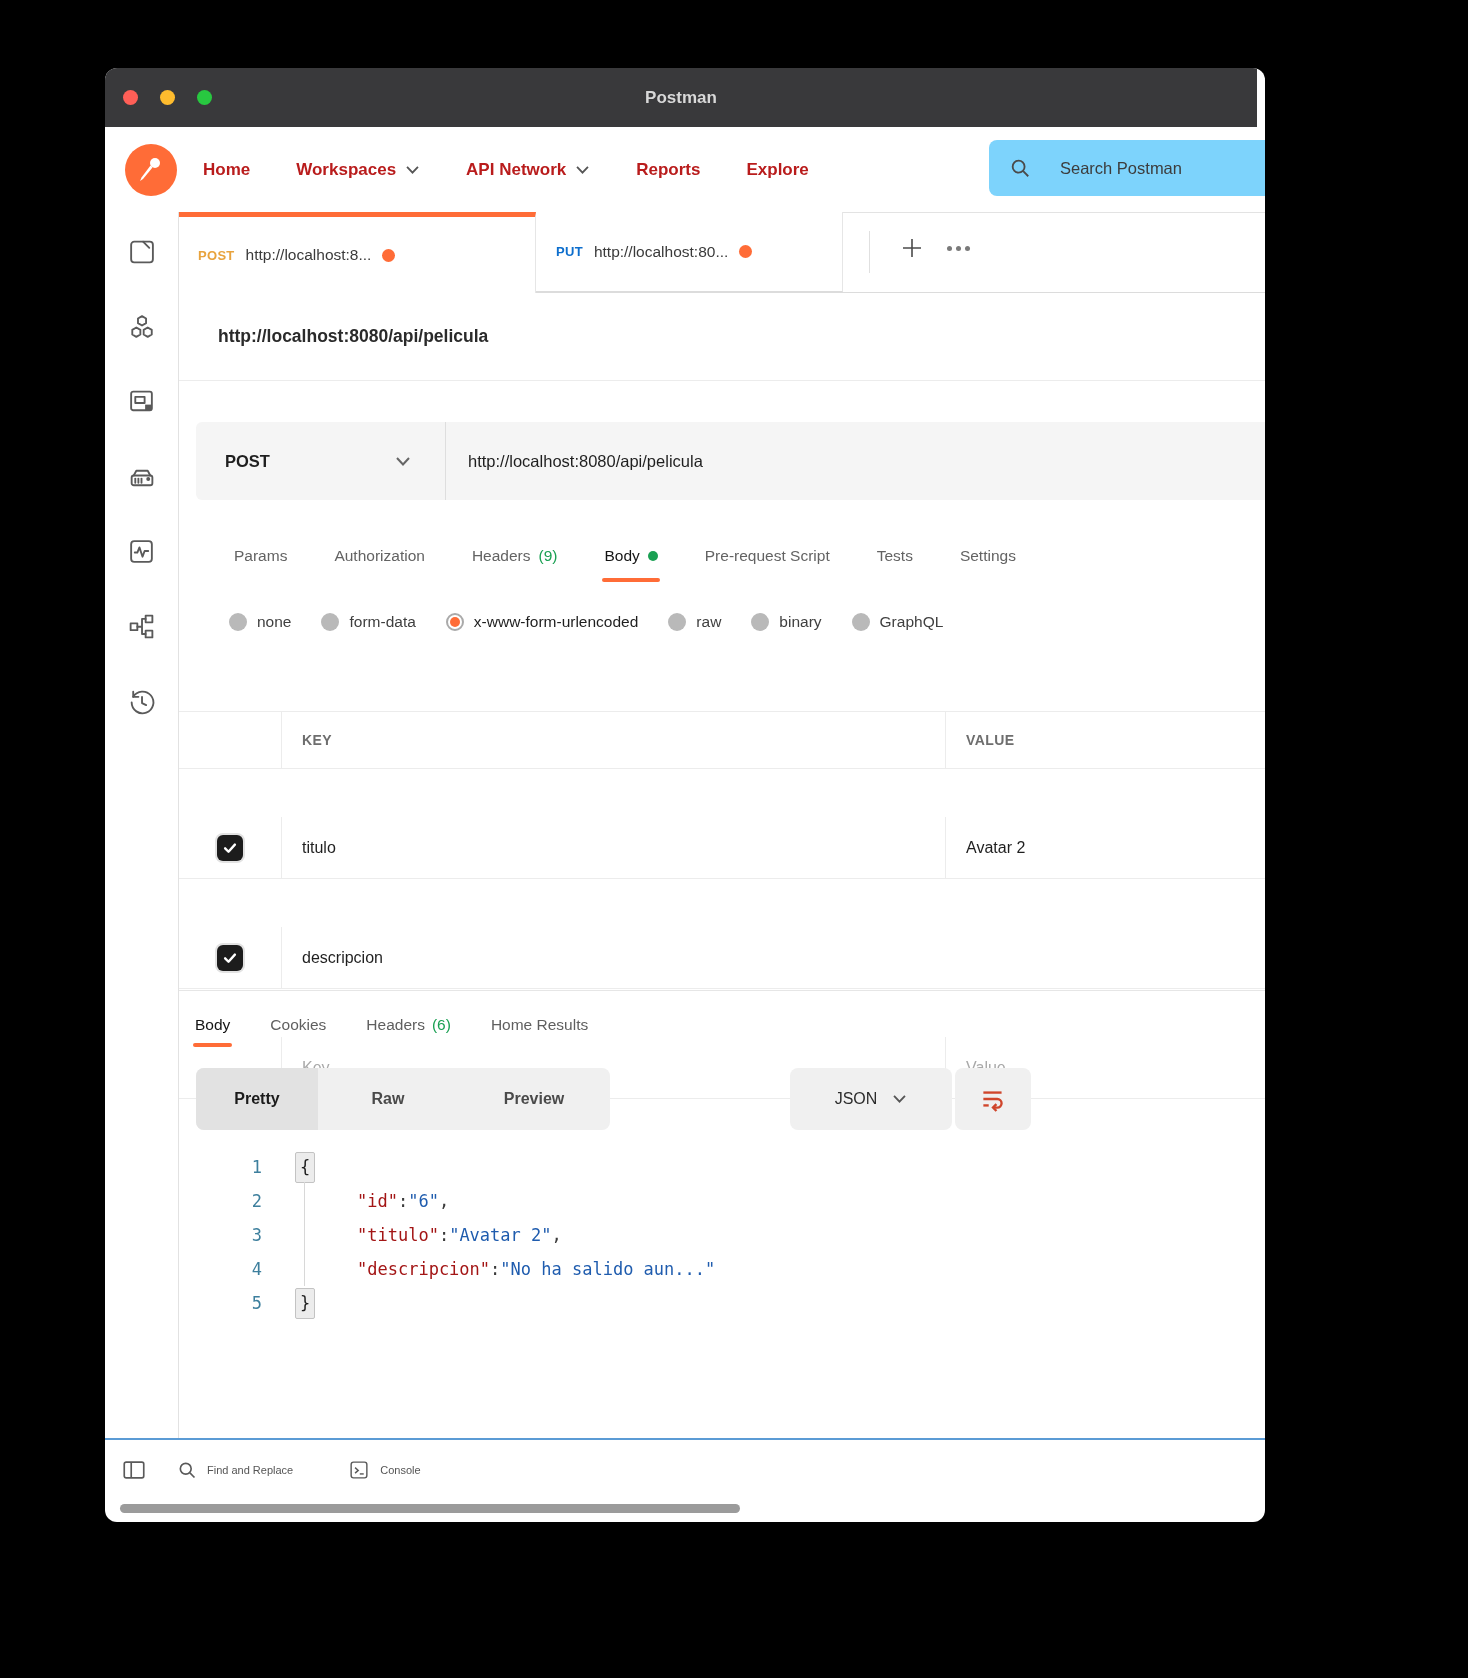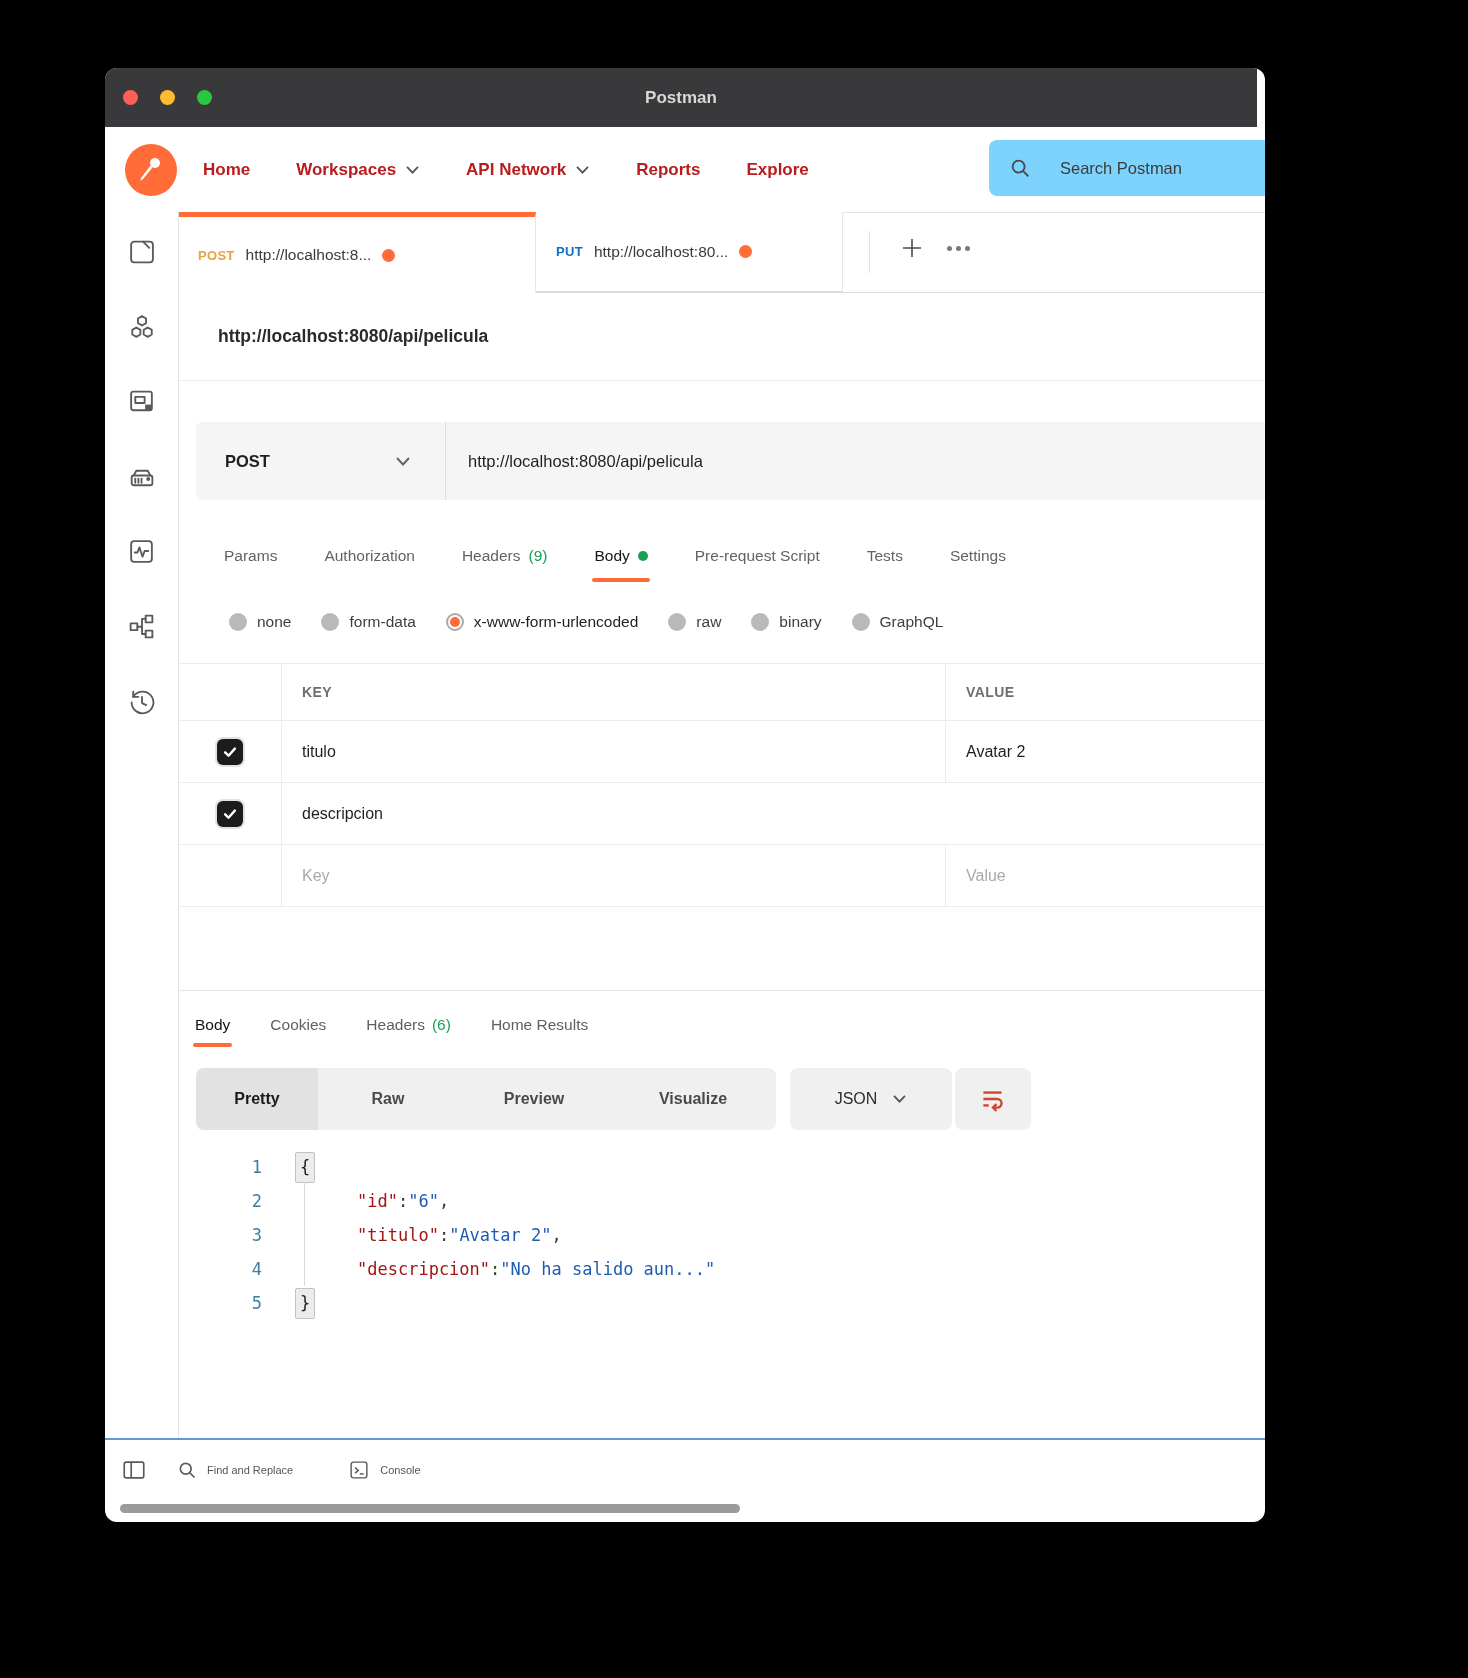--- a/index.html
+++ b/index.html
@@ -53,40 +53,40 @@
 
   
   .builder{position:absolute;top:354px;left:91px;right:0;height:78px;background:#f5f5f5;
            border-radius:6px 0 0 6px;display:flex;align-items:center;}
   .method-box{width:249px;height:100%;display:flex;align-items:center;justify-content:space-between;
               padding:0 34px 0 29px;box-sizing:border-box;font-size:16.5px;font-weight:bold;color:#1f1f1f;}
   .builder .vdiv{width:1px;height:78px;background:#dedede;}
   .url-box{padding-left:22px;font-size:16.5px;color:#1f1f1f;}
 
   
-  .reqtabs{position:absolute;top:460px;left:73px;right:0;height:56px;display:flex;align-items:center;
+  .reqtabs{position:absolute;top:460px;left:83px;right:0;height:56px;display:flex;align-items:center;
            padding-left:46px;gap:47px;font-size:15.5px;color:#636363;white-space:nowrap;}
   .rtab{position:relative;display:flex;align-items:center;gap:8px;}
   .rtab .cnt{color:#1aa053;}
   .rtab.active{color:#151515;}
   .rtab.active::after{content:"";position:absolute;left:-2px;right:-2px;bottom:-17px;height:4px;
                       background:#ff6c37;border-radius:2px;}
   .rtab .gdot{width:10px;height:10px;border-radius:50%;background:#1aa053;}
 
   
   .modes{position:absolute;top:528px;left:73px;right:0;height:52px;display:flex;align-items:center;
          padding-left:51px;gap:30px;font-size:15.5px;color:#3f3f3f;white-space:nowrap;}
   .mode{display:flex;align-items:center;gap:10px;}
   .radio{width:18px;height:18px;border-radius:50%;background:#b9b9b9;box-sizing:border-box;flex:0 0 auto;}
   .radio.sel{background:#fff;border:2px solid #aaa;position:relative;}
   .radio.sel::after{content:"";position:absolute;left:2px;top:2px;width:10px;height:10px;border-radius:50%;background:#ff6c37;}
 
   
   .ptable{position:absolute;top:595px;left:73px;right:0;font-size:16px;color:#1f1f1f;}
-  .trow{display:grid;grid-template-columns:103px 664px auto;align-items:center;border-bottom:1px solid #ececec;}
+  .trow{display:grid;grid-template-columns:103px 664px auto;align-items:center;border-bottom:1px solid #ececec;margin-top:48px;}
   .trow>.c2,.trow>.c3{border-left:1px solid #ececec;height:100%;display:flex;align-items:center;padding-left:20px;box-sizing:border-box;}
   .hrow{height:56px;border-top:1px solid #ececec;color:#6e6e6e;font-weight:bold;font-size:14px;letter-spacing:.4px;}
   .drow{height:61px;}
   .c1{display:flex;align-items:center;justify-content:center;height:100%;}
   .checkbox{width:26px;height:26px;border-radius:6px;background:#1c1c1c;box-shadow:0 0 0 2px #e2e2e2;
             display:flex;align-items:center;justify-content:center;}
   .ph{color:#a9a9a9;}
 
   
   .respline{position:absolute;top:922px;left:73px;right:0;border-top:1px solid #e6e6e6;}
@@ -386,21 +386,20 @@
         <div class="rstab">
           <span>Home Results</span>
         </div>
       </div>
 
     <div class="pillsrow">
       <div class="segmented" id="views">
           <div class="seg active" style="width: 122px;">Pretty</div>
           <div class="seg" style="width: 140px;">Raw</div>
           <div class="seg" style="width: 152px;">Preview</div>
-          <div class="seg" style="width: 166px;">Visualize</div>
         </div>
       <div class="jsonpill">
         <span>JSON</span>
         <span>
           <svg width="15" height="10" viewBox="0 0 16 11" fill="none" stroke="#555" stroke-width="2">
               <polyline points="2,2 8,8.5 14,2"></polyline>
             </svg>
         </span>
       </div>
       <div class="wrappill">

